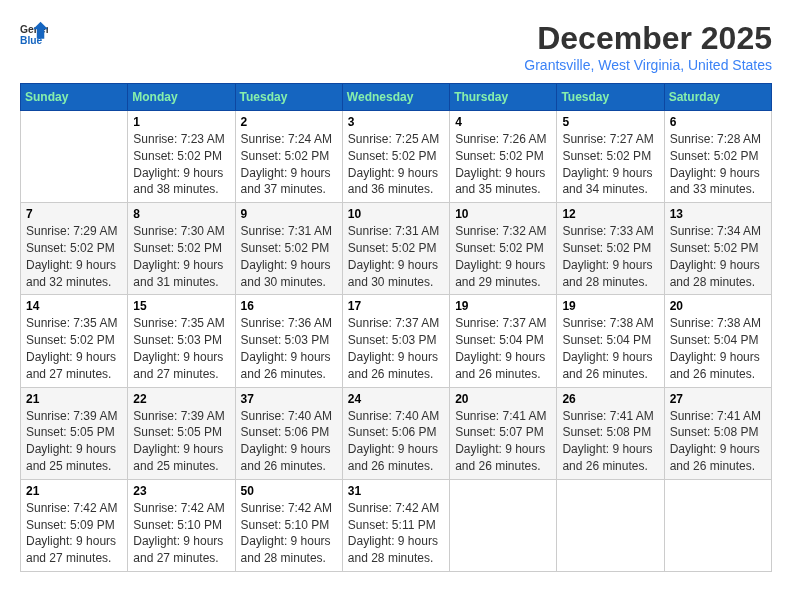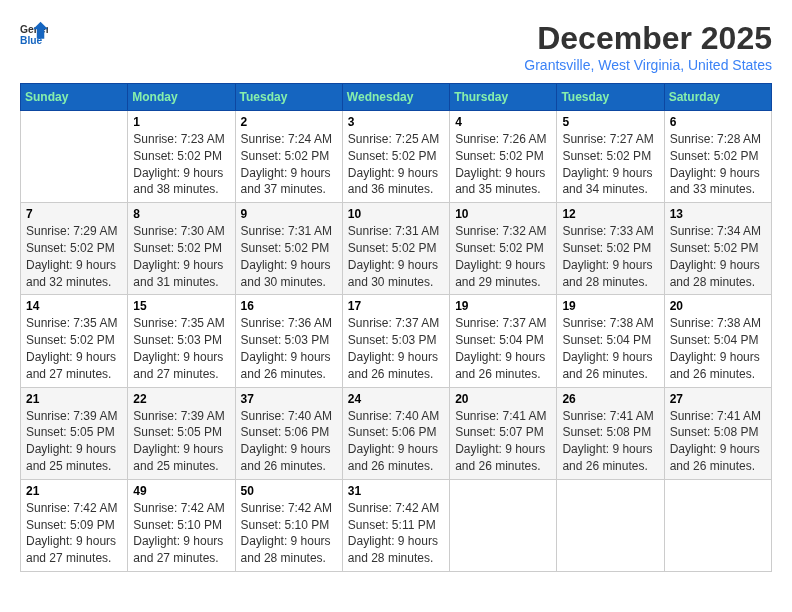--- a/index.html
+++ b/index.html
@@ -229,21 +229,21 @@
           <span class="day-num">27</span>
           <div class="day-info">Sunrise: 7:41 AM<br>Sunset: 5:08 PM<br>Daylight: 9 hours<br>and 26 minutes.</div>
         </td>
       </tr>
       <tr>
         <td>
           <span class="day-num">21</span>
           <div class="day-info">Sunrise: 7:42 AM<br>Sunset: 5:09 PM<br>Daylight: 9 hours<br>and 27 minutes.</div>
         </td>
         <td>
-          <span class="day-num">49</span>
+          <span class="day-num">23</span>
           <div class="day-info">Sunrise: 7:42 AM<br>Sunset: 5:10 PM<br>Daylight: 9 hours<br>and 27 minutes.</div>
         </td>
         <td>
           <span class="day-num">50</span>
           <div class="day-info">Sunrise: 7:42 AM<br>Sunset: 5:10 PM<br>Daylight: 9 hours<br>and 28 minutes.</div>
         </td>
         <td>
           <span class="day-num">31</span>
           <div class="day-info">Sunrise: 7:42 AM<br>Sunset: 5:11 PM<br>Daylight: 9 hours<br>and 28 minutes.</div>
         </td>

